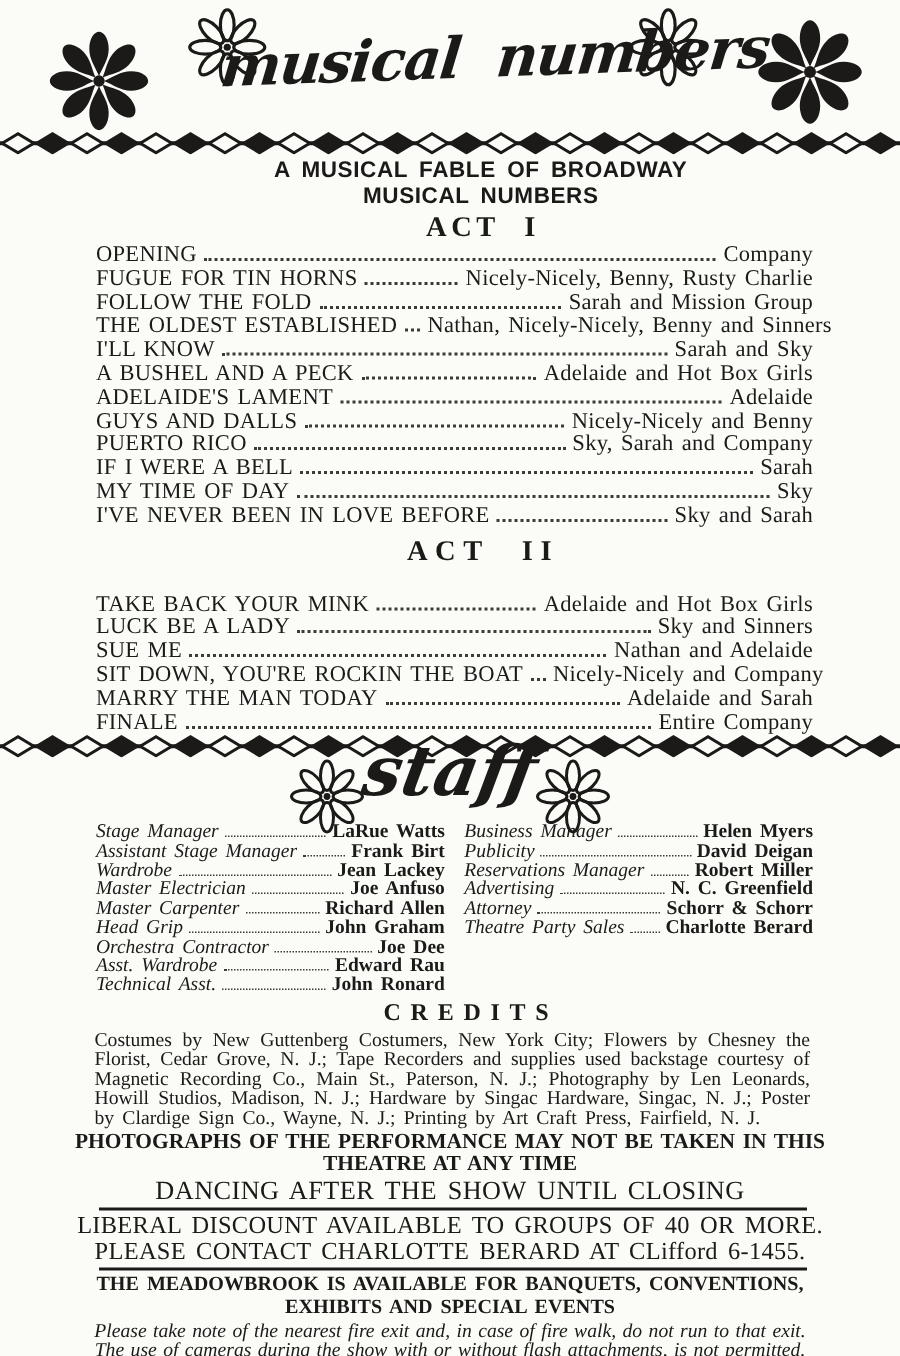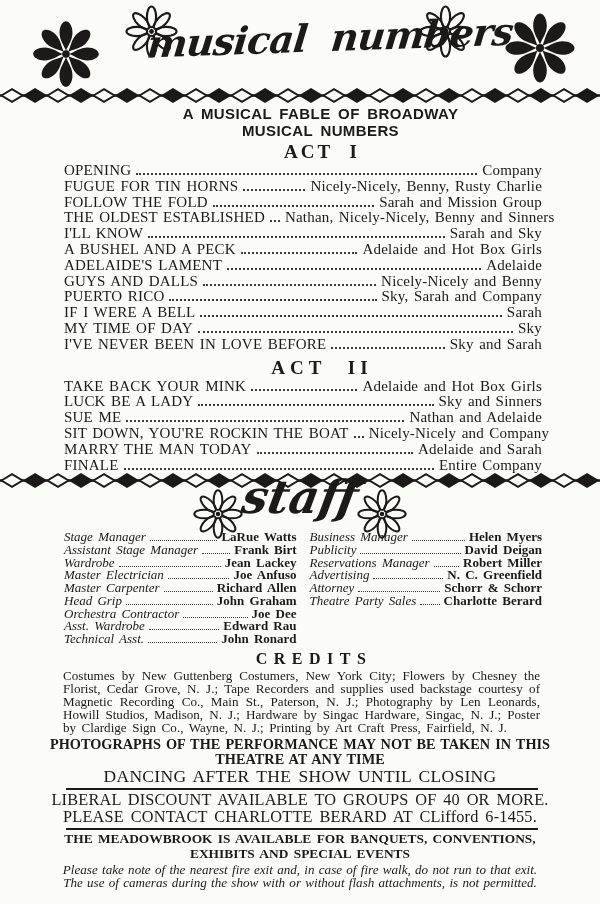--- a/index.html
+++ b/index.html
@@ -25,21 +25,21 @@
   
   .fable-heading{
     margin-top:3px;text-align:center;
     font-family:"Liberation Sans", sans-serif;font-weight:700;
     font-size:15px;line-height:16.5px;letter-spacing:.4px;word-spacing:3px;padding-left:41px;
   }
   .act-title{
     text-align:center;font-weight:600;font-size:19px;line-height:20px;
     letter-spacing:3px;word-spacing:9px;margin-top:3px;padding-left:44px;
   }
-  .act-title.act2{letter-spacing:5px;word-spacing:12px;margin-top:5px;margin-bottom:1px;}
+  .act-title.act2{letter-spacing:5px;word-spacing:12px;margin-top:5px;margin-bottom:18px;}
   
   .songs{margin:1px 58px 0 64px;}
   .song-row{display:flex;align-items:baseline;font-size:15px;line-height:15.8px;white-space:nowrap;}
   .leader{flex:1 1 auto;min-width:10px;border-bottom:2px dotted #3d3b38;margin:0 5px 1px;}
   .song-title,.song-perf{letter-spacing:.2px;word-spacing:1.5px;}
   
   .staff-head{position:relative;height:38px;}
   .staff-script{left:234px;top:-16px;width:132px;text-align:center;
     font-size:46px;line-height:50px;transform:skewX(-10deg);}
   .staff-cols{display:flex;gap:13px;margin:5px 58px 0 64px;}

